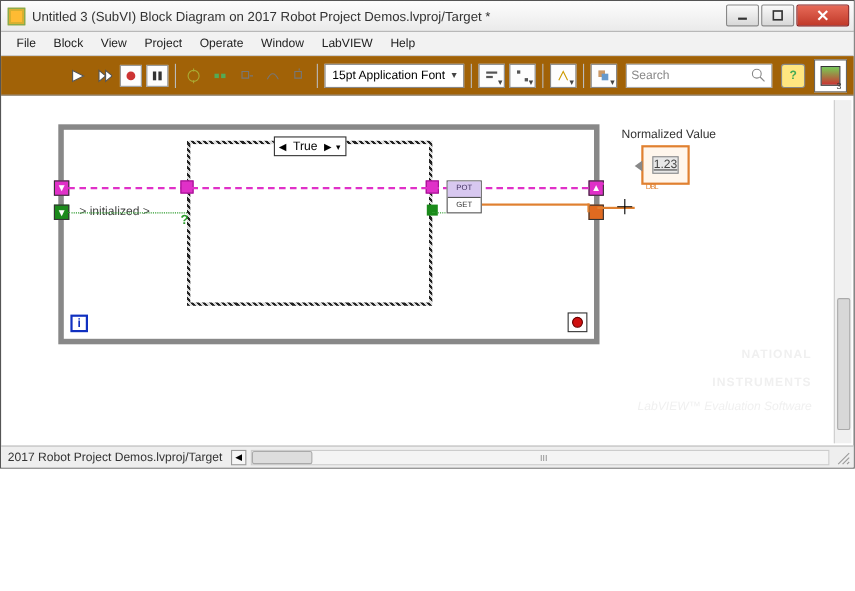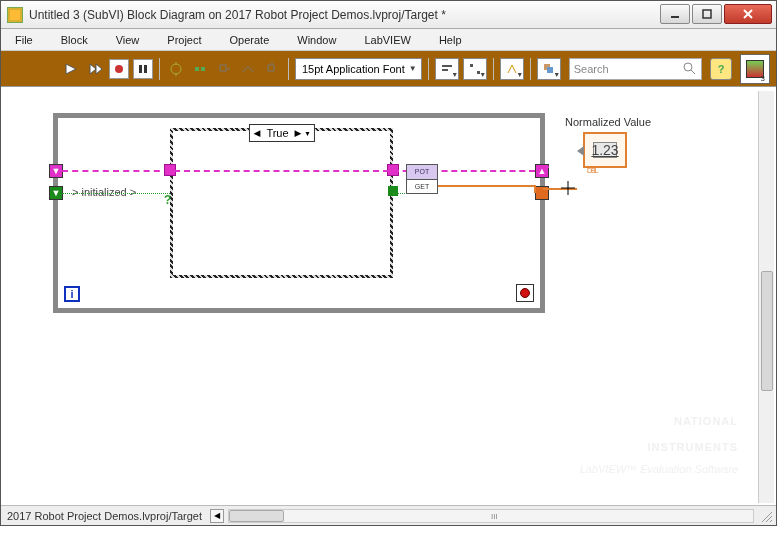--- a/index.html
+++ b/index.html
@@ -1,25 +1,25 @@
 <!DOCTYPE html>
 <html><head>
 <meta charset="utf-8">
 <style>
   * { box-sizing: border-box; margin: 0; padding: 0; font-family: "Segoe UI", Tahoma, sans-serif; font-size: 11px; }
   body { background: #fff; }
-  .window-frame { width: 777px; height: 526px; border: 1px solid #555; position: relative; background: #fff; }
+  .window-frame { width: 777px; height: 426px; border: 1px solid #555; position: relative; background: #fff; }
   .title-bar { height: 28px; border-bottom: 1px solid #aaa; display: flex; align-items: center; padding-left: 6px; background: linear-gradient(#fdfdfd,#eaeaea); }
   .title-bar .icon { width:16px; height:16px; background:#d8b030; border:1px solid #7a5; margin-right:6px; display:inline-flex; align-items:center; justify-content:center; font-size:10px; }
   .title-bar .title-text { flex: 1; color: #333; font-size: 12px; }
   .win-btns { display:flex; height:22px; margin-right:4px; }
   .win-btn { width:30px; height:20px; border:1px solid #888; margin-left:2px; display:flex; align-items:center; justify-content:center; background:linear-gradient(#fafafa,#d8d8d8); border-radius:2px; }
   .win-btn.close { width:48px; background:linear-gradient(#e76a58,#c13a2a); color:#fff; border-color:#8a1f1f; }
   .win-btn.min svg, .win-btn.max svg { stroke:#333; }
-  .menu-bar { height:22px; border-bottom:1px solid #ccc; display:flex; align-items:center; padding:0 6px; gap:12px; background:#f2f2f2; }
+  .menu-bar { height:22px; border-bottom:1px solid #ccc; display:flex; align-items:center; padding:0 6px; gap:0; background:#f2f2f2; }
   .menu-item { padding:2px 8px; color:#222; }
   .toolbar { height:36px; border-bottom:1px solid #999; display:flex; align-items:center; padding:0 6px; background:#a16207; gap:4px; }
   .tool-btn { width:20px; height:20px; border:1px solid transparent; display:flex; align-items:center; justify-content:center; color:#444; }
   .tool-btn.frame { border:1px solid #999; background:#fdfdfd; }
   .sep { width:1px; height:22px; background:#bbb; margin:0 2px; }
   .font-sel { height:22px; border:1px solid #888; background:#fff; padding:0 16px 0 6px; display:flex; align-items:center; position:relative; }
   .font-sel:after { content:"▼"; font-size:8px; position:absolute; right:4px; top:5px; color:#444; }
   .ddl { width:24px; height:22px; border:1px solid #888; background:#fdfdfd; display:flex; align-items:center; justify-content:center; position:relative; }
   .ddl:after { content:"▾"; font-size:8px; position:absolute; right:1px; bottom:0; color:#444; }
   .search { flex:1; max-width:160px; height:22px; border:1px solid #aaa; background:#fff; padding:0 18px 0 4px; color:#888; display:flex; align-items:center; position:relative; margin-left:4px; }
@@ -60,21 +60,21 @@
   .init-label { position:absolute; left:14px; top:68px; color:#444; font-size:11px; }
   .case-qmark { position:absolute; left:-6px; top:65px; color:#2a9a2a; font-size:12px; font-weight:bold; }
   .pot-node { position:absolute; left:348px; top:46px; width:32px; height:30px; border:1px solid #555; background:#fff; display:flex; flex-direction:column; }
   .pot-top { flex:1; background:#d8c8f0; border-bottom:1px solid #555; display:flex; align-items:center; justify-content:center; font-size:7px; color:#403060; }
   .pot-bot { flex:1; display:flex; align-items:center; justify-content:center; font-size:7px; color:#333; }
   .loop-i { position:absolute; left:6px; bottom:6px; width:16px; height:16px; border:2px solid #1030c0; color:#1030c0; display:flex; align-items:center; justify-content:center; font-weight:bold; font-size:10px; }
   .loop-stop { position:absolute; right:6px; bottom:6px; width:18px; height:18px; border:1px solid #333; display:flex; align-items:center; justify-content:center; }
   .loop-stop .dot { width:10px; height:10px; border-radius:50%; background:#d01010; border:1px solid #600; }
   .out-label { position:absolute; left:560px; top:25px; color:#333; }
   .indicator { position:absolute; left:578px; top:41px; width:44px; height:36px; border:2px solid #e08030; background:#fff6ec; display:flex; align-items:center; justify-content:center; }
-  .indicator .inner { width:24px; height:16px; border:1px solid #888; background:#e8e8e8; display:flex; align-items:center; justify-content:center; font-size:14px; color:#444;text-decoration:underline; }
+  .indicator .inner { width:24px; height:16px; border:1px solid #888; background:#e8e8e8; display:flex; align-items:center; justify-content:center; font-size:11px; color:#444;text-decoration:underline; }
   .indicator .tri { position:absolute; left:-8px; top:12px; width:0; height:0; border-top:5px solid transparent; border-bottom:5px solid transparent; border-right:7px solid #888; }
   .indicator .obl { position:absolute; left:2px; bottom:-8px; font-size:7px; color:#e08030; letter-spacing:-1px; }
   .watermark { position:absolute; right:20px; bottom:25px; text-align:right; color:#f0f0f0; pointer-events:none; }
   .watermark .n1 { font-size:22px; font-weight:bold; letter-spacing:1px; }
   .watermark .n2 { font-size:18px; font-style:italic; }
   .solid-sq { width:10px; height:10px; background:#1a8a1a; position:absolute; }
 </style>
 </head>
 <body>
 

